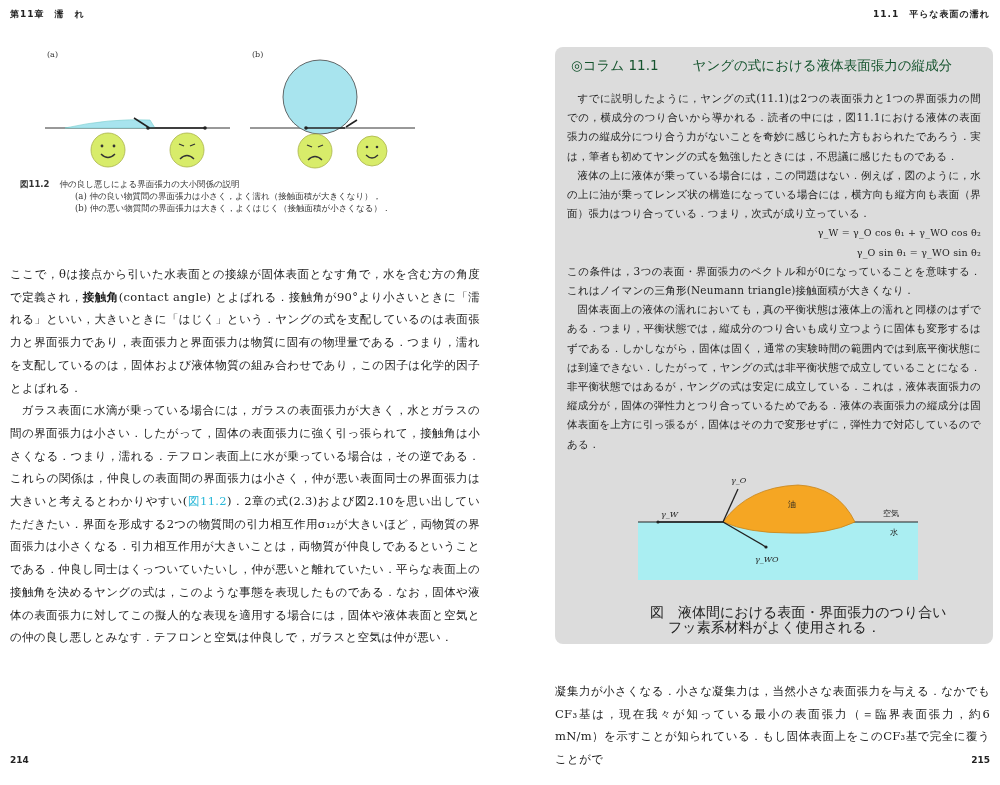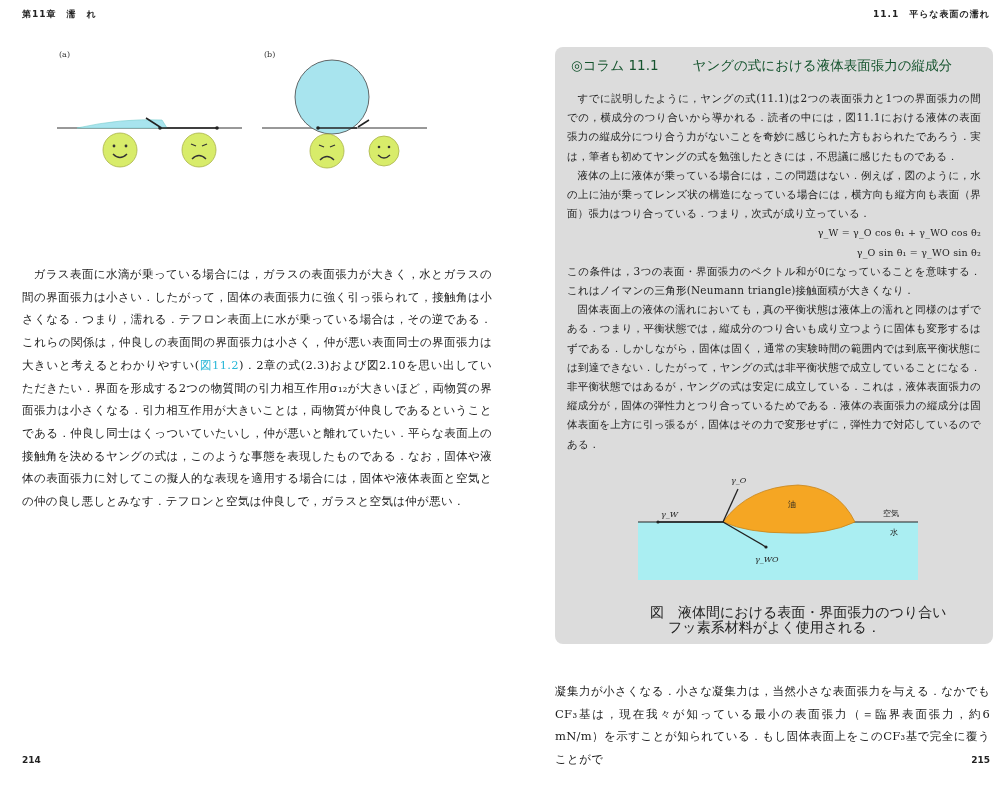--- a/index.html
+++ b/index.html
@@ -1,19 +1,19 @@
 <!DOCTYPE html>
 <html><head>
 <meta charset="utf-8">
 <style>
   html, body { margin:0; padding:0; }
   body { width:1000px; height:785px; background:#ffffff; position:relative; overflow:hidden;
          font-family:"DejaVu Serif", serif; color:#1a1a1a; }
   .page { position:absolute; top:0; height:785px; }
-  .left { left:12px; width:500px;padding-left:20px; }
+  .left { left:0; width:500px;padding-left:20px; }
   .right { left:500px; width:500px; }
   .running-head { position:absolute; top:8px; font-family:"DejaVu Sans", sans-serif; font-size:9px; font-weight:bold; color:#222; letter-spacing:1px; }
   .left .running-head { left:10px; }
   .right .running-head { right:10px; }
   .folio { position:absolute; bottom:20px; font-family:"DejaVu Sans", sans-serif; font-size:9px; font-weight:bold; color:#222;margin-top:13px; }
   .left .folio { left:10px; }
   .right .folio { right:10px; }
 
   .fig-label { position:absolute; font-size:8px; color:#333; }
   .figure-area { position:absolute; left:30px; top:40px; width:440px; height:140px; }
@@ -84,22 +84,28 @@
       </g>
       <g>
         <circle cx="342" cy="111" r="15" fill="#d8ec6a" stroke="#aab24a" stroke-width="0.8"></circle>
         <circle cx="337" cy="107" r="1.3" fill="#333"></circle>
           <circle cx="347" cy="107" r="1.3" fill="#333"></circle>
         <path d="M336,115 Q342,121 348,115" stroke="#333" stroke-width="1.3" fill="none"></path>
       </g>
     </svg>
   </div>
 
+  <div class="caption">
+    <span class="cap-num">図11.2</span><span>仲の良し悪しによる界面張力の大小関係の説明</span>
+    <span class="cap-sub">(a) 仲の良い物質間の界面張力は小さく，よく濡れ（接触面積が大きくなり），</span>
+    <span class="cap-sub">(b) 仲の悪い物質間の界面張力は大きく，よくはじく（接触面積が小さくなる）．</span>
+  </div>
 
   <div class="body-text">
+    <p><span>ここで，θは接点から引いた水表面との接線が固体表面となす角で，水を含む方の角度で定義され，</span><span class="bold-term">接触角</span><span>(contact angle) とよばれる．接触角が90°より小さいときに「濡れる」といい，大きいときに「はじく」という．ヤングの式を支配しているのは表面張力と界面張力であり，表面張力と界面張力は物質に固有の物理量である．つまり，濡れを支配しているのは，固体および液体物質の組み合わせであり，この因子は化学的因子とよばれる．</span></p>
     <p class="indent"><span>ガラス表面に水滴が乗っている場合には，ガラスの表面張力が大きく，水とガラスの間の界面張力は小さい．したがって，固体の表面張力に強く引っ張られて，接触角は小さくなる．つまり，濡れる．テフロン表面上に水が乗っている場合は，その逆である．これらの関係は，仲良しの表面間の界面張力は小さく，仲が悪い表面同士の界面張力は大きいと考えるとわかりやすい(</span><span class="ref-link">図11.2</span><span>)．2章の式(2.3)および図2.10を思い出していただきたい．界面を形成する2つの物質間の引力相互作用σ₁₂が大きいほど，両物質の界面張力は小さくなる．引力相互作用が大きいことは，両物質が仲良しであるということである．仲良し同士はくっついていたいし，仲が悪いと離れていたい．平らな表面上の接触角を決めるヤングの式は，このような事態を表現したものである．なお，固体や液体の表面張力に対してこの擬人的な表現を適用する場合には，固体や液体表面と空気との仲の良し悪しとみなす．テフロンと空気は仲良しで，ガラスと空気は仲が悪い．</span></p>
   </div>
 
   <div class="folio">214</div>
 </div>
 
 <div class="page right">
   <div class="running-head">11.1　平らな表面の濡れ</div>
   <div class="folio">215</div>
 </div>

